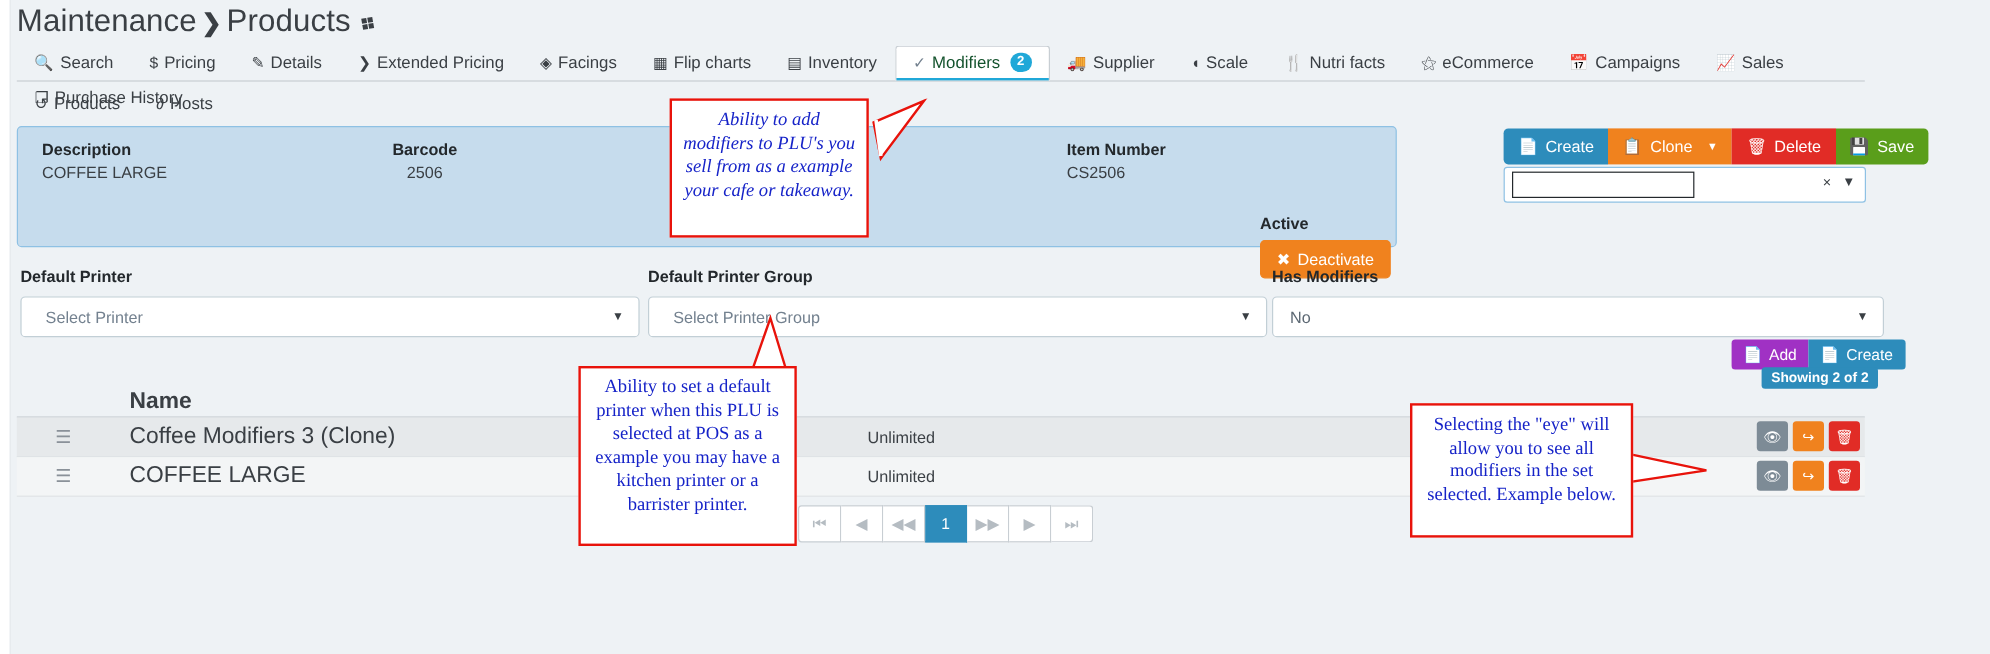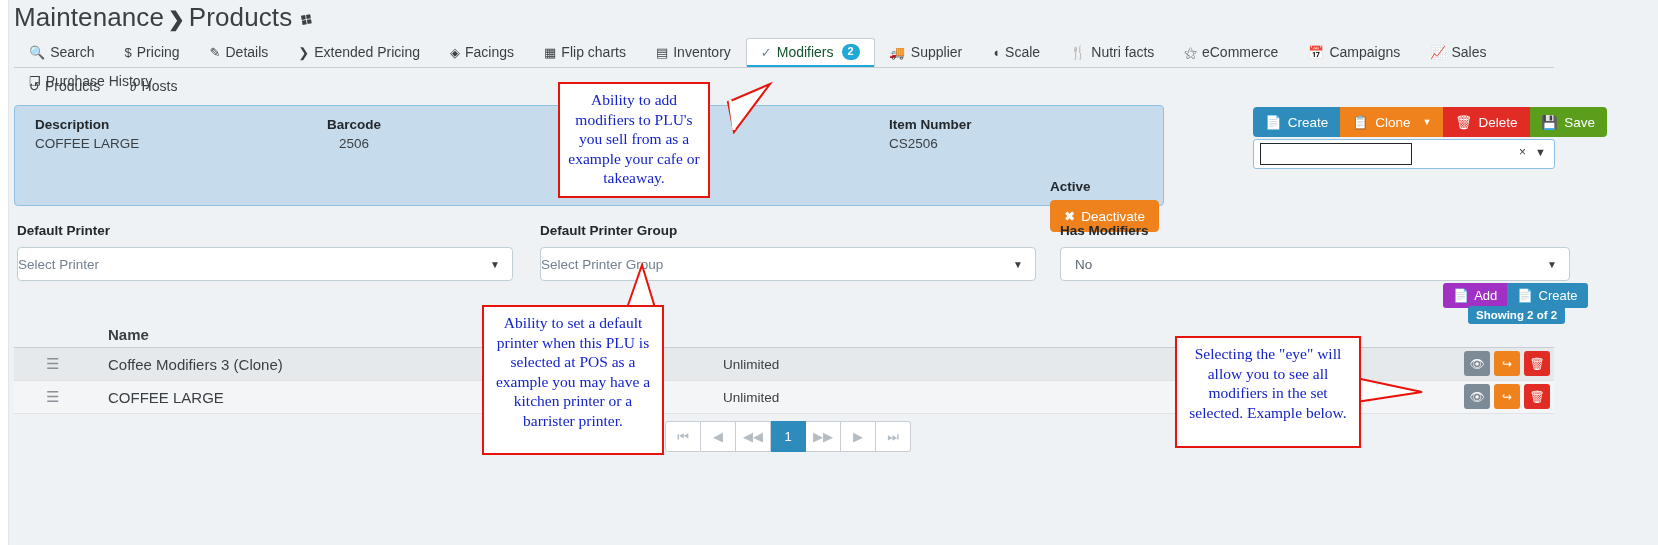--- a/index.html
+++ b/index.html
@@ -74,21 +74,21 @@
     background:#fff;border:1px solid #8ec1e4;border-radius:3px;
   }
   .selinner{position:absolute;left:6px;top:3px;width:150px;height:20px;border:1px solid #23282c;background:#fff;}
   .selclear{position:absolute;right:28px;top:5px;font-size:12px;color:#3a3f44;cursor:pointer;}
   .selcaret{position:absolute;right:8px;top:6px;font-size:11px;color:#3a3f44;cursor:pointer;}
 
   
   .flabel{position:absolute;font-weight:bold;font-size:13.5px;color:#23282c;}
   .fselect{
     position:absolute;height:32px;background:#fff;border:1px solid #c2cfd6;border-radius:4px;
-    font-size:13.5px;color:#73818f;display:flex;align-items:center;cursor:pointer;
+    font-size:13.5px;color:#73818f;display:flex;align-items:center;padding-left:20px;cursor:pointer;
   }
   .fselect .car{position:absolute;right:12px;font-size:10px;color:#3a3f44;}
   .fselect.native{color:#5c6873;padding-left:14px;}
 
   
   .addcreate{position:absolute;left:1443px;top:283px;display:flex;}
   .ac{display:inline-flex;align-items:center;gap:5px;color:#fff;font-size:13px;padding:5px 10px;border:none;cursor:pointer;}
   .ac.add{background:#a031c4;border-radius:3px 0 0 3px;}
   .ac.crt{background:#2d8cbb;border-radius:0 3px 3px 0;}
   .showing{
@@ -97,21 +97,21 @@
   }
 
   
   .tbl{position:absolute;left:14px;top:322px;width:1540px;}
   .thead{display:flex;height:25px;align-items:center;border-bottom:1px solid #c8ced3;background:transparent;}
   .th{font-weight:bold;font-size:13.5px;color:#23282c;}
   .trow{display:flex;height:32px;align-items:center;border-bottom:1px solid #dfe3e6;position:relative;}
   .trow.odd{background:#e6e9eb;}
   .trow.even{background:#f3f5f6;}
   .c-handle{width:62px;padding-left:32px;color:#8a9199;font-size:15px;}
-  .c-name{width:615px;font-size:15px;color:#3a3f44;}
+  .c-name{width:615px;font-size:19px;color:#3a3f44;}
   .c-seltype{width:296px;font-size:13.5px;color:#3a3f44;}
   .c-maxsel{width:450px;font-size:13.5px;color:#3a3f44;}
   .rowacts{position:absolute;right:4px;top:3px;display:flex;gap:4px;}
   .ract{width:26px;height:25px;border-radius:3px;display:flex;align-items:center;justify-content:center;
          font-size:12px;color:#fff;cursor:pointer;}
   .ract.eye{background:#7d8b96;}
   .ract.share{background:#f0821e;}
   .ract.del{background:#e12c26;}
 
   
@@ -123,21 +123,21 @@
   .pg:first-child{border-left:1px solid #c8ced3;border-radius:3px 0 0 3px;}
   .pg:last-child{border-radius:0 3px 3px 0;}
   .pg.cur{background:#2d8cbb;border-color:#2d8cbb;color:#fff;}
 
   
   .anno{
     position:absolute;border:2px solid #e8130b;background:#ffffff;
     color:#1623c8;font-family:"Liberation Serif", serif;font-size:15.5px;line-height:1.26;
     text-align:center;padding:6px 8px;box-sizing:border-box;
   }
-  .anno.a1{left:558px;top:82px;width:152px;height:116px;}
+  .anno.a1{left:558px;top:82px;width:166px;height:116px;font-style:italic;}
   .anno.a2{left:482px;top:305px;width:182px;height:150px;}
   .anno.a3{left:1175px;top:336px;width:186px;height:112px;}
 
   .cal{position:absolute;}
   .cal svg{display:block;}
 </style>
 </head>
 <body>
 
 <div class="page">

